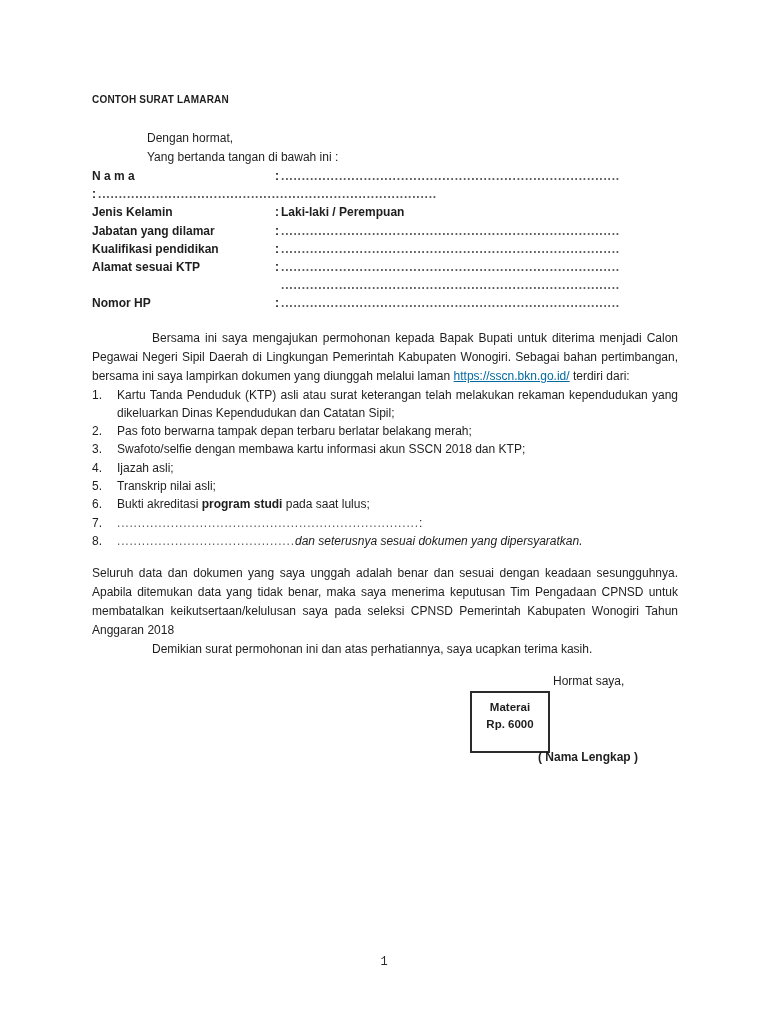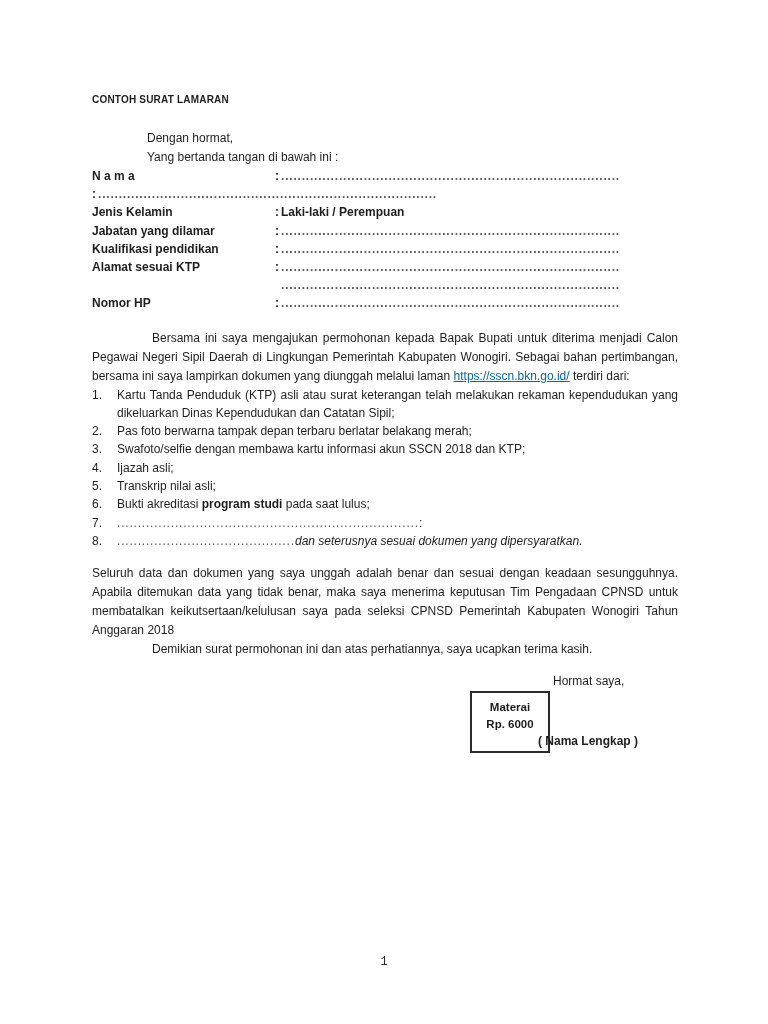--- a/index.html
+++ b/index.html
@@ -89,21 +89,21 @@
     width:76px;height:52px;
     border:2px solid #2b2b2b;
     text-align:center;
     font-weight:bold;
     font-size:11.5px;
     line-height:17px;
     padding-top:6px;
     box-sizing:content-box;
     margin-top:12px;
   }
-  .sig .name{position:absolute;left:446px;top:60px;font-weight:bold;}
+  .sig .name{position:absolute;left:446px;top:76px;font-weight:bold;}
   
   .page-num{
     position:absolute;left:0;right:0;top:955px;
     text-align:center;
     font-size:12px;color:#2a2a2a;
     font-family:"Liberation Mono","DejaVu Sans Mono",monospace;
   }
 </style>
 </head>
 <body>

